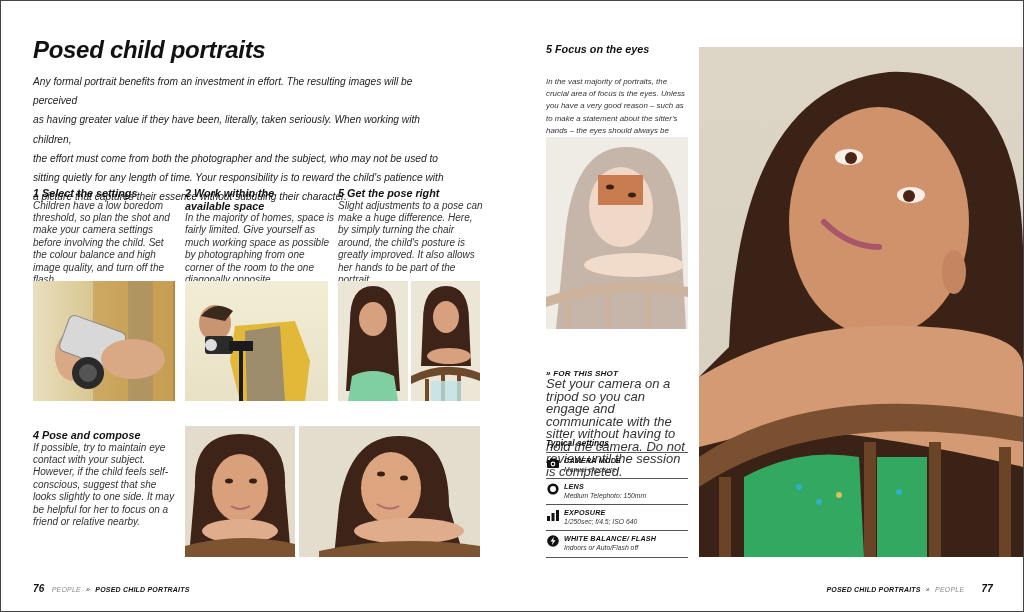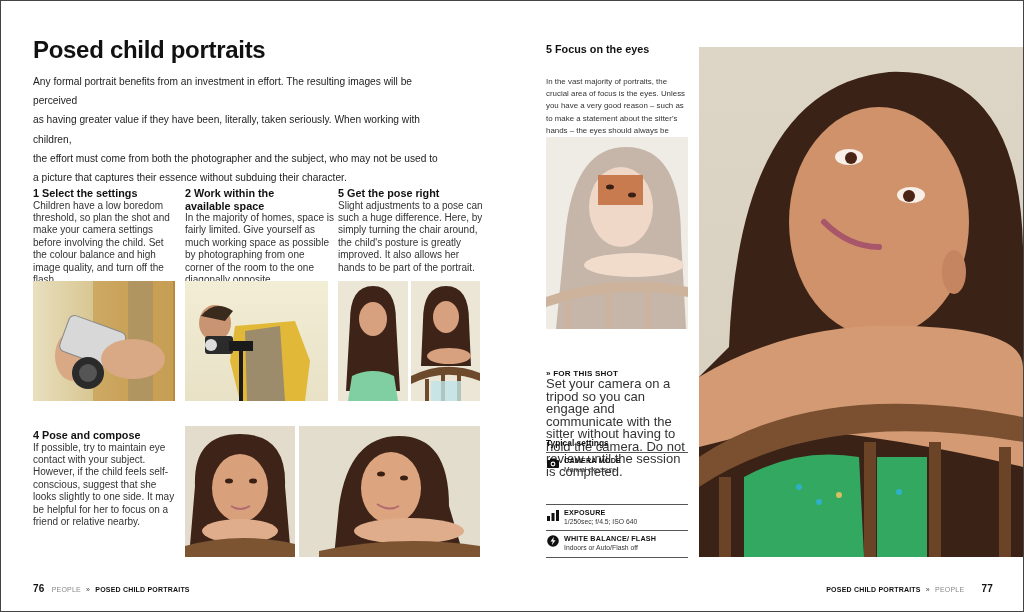--- a/index.html
+++ b/index.html
@@ -1,18 +1,18 @@
 <!DOCTYPE html>
 <html><head>
 <meta charset="utf-8">
 <style>
   html,body{margin:0;padding:0;}
   body{width:1024px;height:612px;overflow:hidden;background:#fff;font-family:"Liberation Sans",sans-serif;color:#222;}
   .spread{position:relative;width:1022px;height:610px;border:1px solid #444;background:#fff;overflow:hidden;}
-  .abs{position:absolute;}
+  .abs{position:absolute;font-style:italic;}
   h1{margin:0;font-size:24px;font-weight:bold;letter-spacing:-0.3px;color:#111;}
   .intro{font-size:10.2px;line-height:19.2px;color:#222;}
   .step-title{font-size:10.8px;font-weight:bold;color:#111;line-height:12.5px;}
   .step-body{font-size:10px;line-height:12.4px;color:#333;}
   .photo{position:absolute;overflow:hidden;}
   .sidehead{font-size:8.1px;font-weight:bold;color:#111;letter-spacing:0.2px;}
   .sidebody{font-size:13px;line-height:12.5px;color:#333;}
   .set-row{position:absolute;left:0;width:142px;height:26px;border-top:1px solid #555;}
   .set-icon{position:absolute;left:1px;top:4px;width:12px;height:12px;}
   .set-label{position:absolute;left:18px;top:3px;font-size:7.2px;font-weight:bold;color:#111;letter-spacing:0.2px;}
@@ -27,36 +27,37 @@
 <body>
 
 <div class="spread">
 
   <h1 class="abs" style="left:32px;top:35px;">Posed child portraits</h1>
 
   <div class="abs intro" style="left:32px;top:71px;width:420px;">
     <div>Any formal portrait benefits from an investment in effort. The resulting images will be perceived</div>
     <div>as having greater value if they have been, literally, taken seriously. When working with children,</div>
     <div>the effort must come from both the photographer and the subject, who may not be used to</div>
+    <div>sitting quietly for any length of time. Your responsibility is to reward the child's patience with</div>
     <div>a picture that captures their essence without subduing their character.</div>
   </div>
 
   <div class="abs" style="left:32px;top:186px;width:145px;">
     <div class="step-title">1 Select the settings</div>
     <div class="step-body">Children have a low boredom threshold, so plan the shot and make your camera settings before involving the child. Set the colour balance and high image quality, and turn off the flash.</div>
   </div>
 
   <div class="abs" style="left:184px;top:186px;width:150px;">
     <div class="step-title" style="width:100px;">2 Work within the available space</div>
     <div class="step-body">In the majority of homes, space is fairly limited. Give yourself as much working space as possible by photographing from one corner of the room to the one diagonally opposite.</div>
   </div>
 
   <div class="abs" style="left:337px;top:186px;width:145px;">
     <div class="step-title">5 Get the pose right</div>
-    <div class="step-body">Slight adjustments to a pose can such a huge difference. Here, by simply turning the chair around, the child's posture is greatly improved. It also allows her hands to be part of the portrait.</div>
+    <div class="step-body">Slight adjustments to a pose can make a huge difference. Here, by simply turning the chair around, the child's posture is greatly improved. It also allows her hands to be part of the portrait.</div>
   </div>
 
   <div class="photo" style="left:32px;top:280px;width:142px;height:120px;background:linear-gradient(90deg,#e9dfbf 0%,#d9c894 40%,#c99a4a 70%,#b98a3e 100%);">
     <svg width="142" height="120" viewBox="0 0 142 120">
       <rect x="60" y="0" width="80" height="120" fill="#c9a25a" opacity="0.8"></rect>
       <rect x="95" y="0" width="25" height="120" fill="#9a8a6a" opacity="0.5"></rect>
       <ellipse cx="40" cy="75" rx="18" ry="25" fill="#d9a884"></ellipse>
       <rect x="30" y="42" width="60" height="38" rx="6" fill="#d8d8d8" stroke="#888" transform="rotate(20 60 60)"></rect>
       <circle cx="55" cy="92" r="16" fill="#2a2a2a"></circle>
       <circle cx="55" cy="92" r="9" fill="#555"></circle>
@@ -162,20 +163,28 @@
     <div style="font-size:8.4px;font-weight:bold;color:#111;">Typical settings</div>
     <div class="set-row" style="top:14px;">
       <svg class="set-icon" viewBox="0 0 12 12">
           <rect x="0" y="3" width="12" height="8" rx="1" fill="#111"></rect>
           <rect x="3" y="1.5" width="6" height="2" fill="#111"></rect>
           <circle cx="6" cy="7" r="2.4" fill="#fff"></circle>
           <circle cx="6" cy="7" r="1.3" fill="#111"></circle>
         </svg>
       <div class="set-label">CAMERA MODE</div>
       <div class="set-value">Manual exposure</div>
+    </div>
+    <div class="set-row" style="top:40px;">
+      <svg class="set-icon" viewBox="0 0 12 12">
+          <circle cx="6" cy="6" r="5.6" fill="#111"></circle>
+          <circle cx="6" cy="6" r="3" fill="#fff"></circle>
+        </svg>
+      <div class="set-label">LENS</div>
+      <div class="set-value">Medium Telephoto: 150mm</div>
     </div>
     <div class="set-row" style="top:66px;text-align:center;">
       <svg class="set-icon" viewBox="0 0 12 12">
           <rect x="0" y="7" width="3" height="5" fill="#111"></rect>
           <rect x="4.5" y="4" width="3" height="8" fill="#111"></rect>
           <rect x="9" y="1" width="3" height="11" fill="#111"></rect>
         </svg>
       <div class="set-label">EXPOSURE</div>
       <div class="set-value">1/250sec; f/4.5; ISO 640</div>
     </div>

